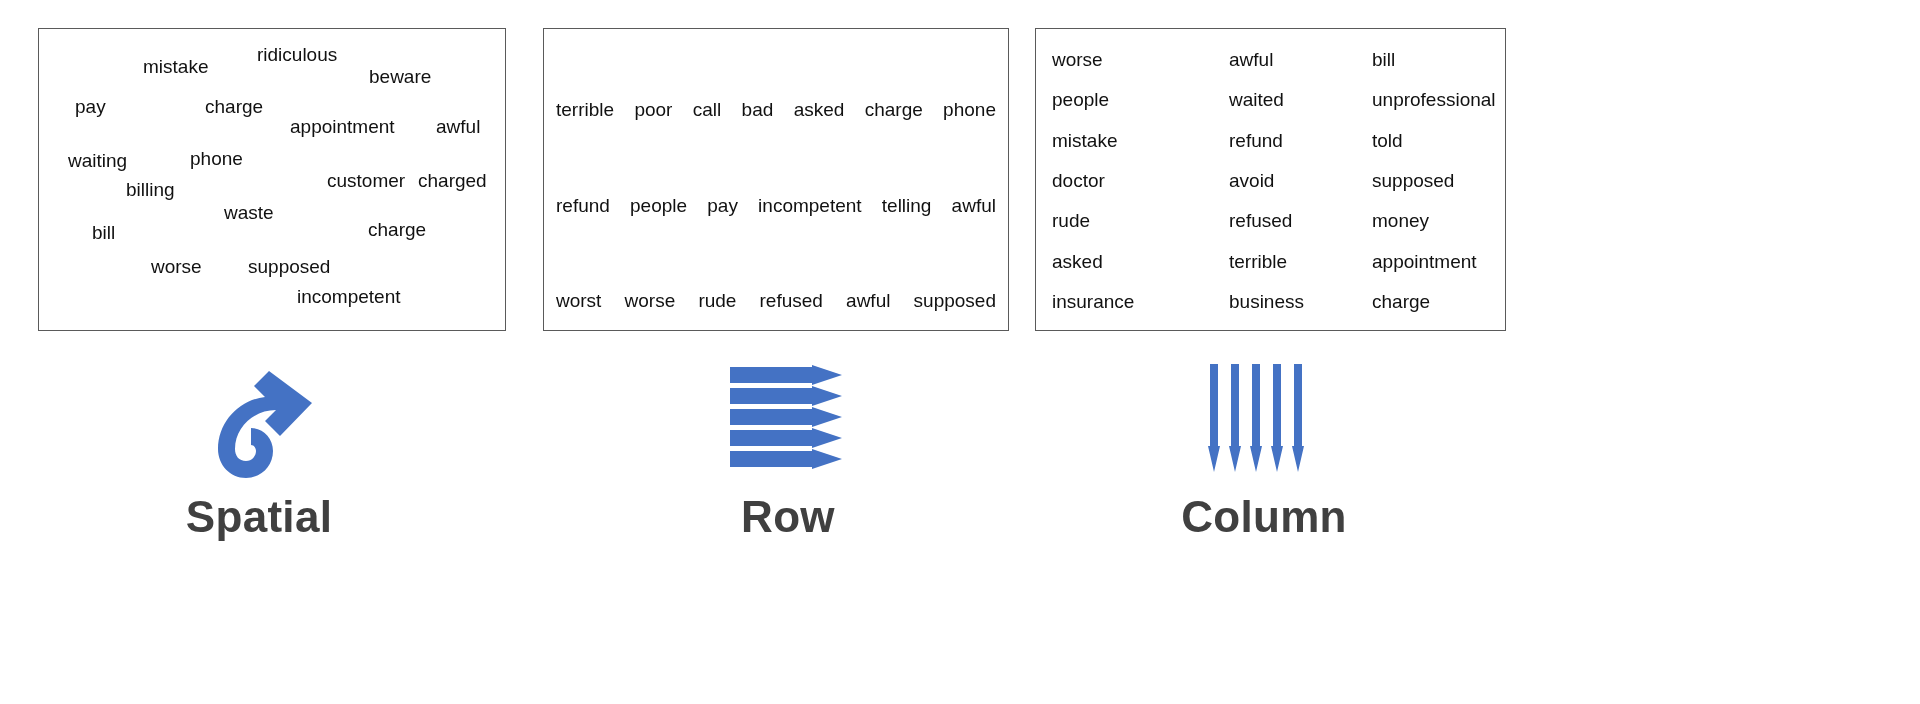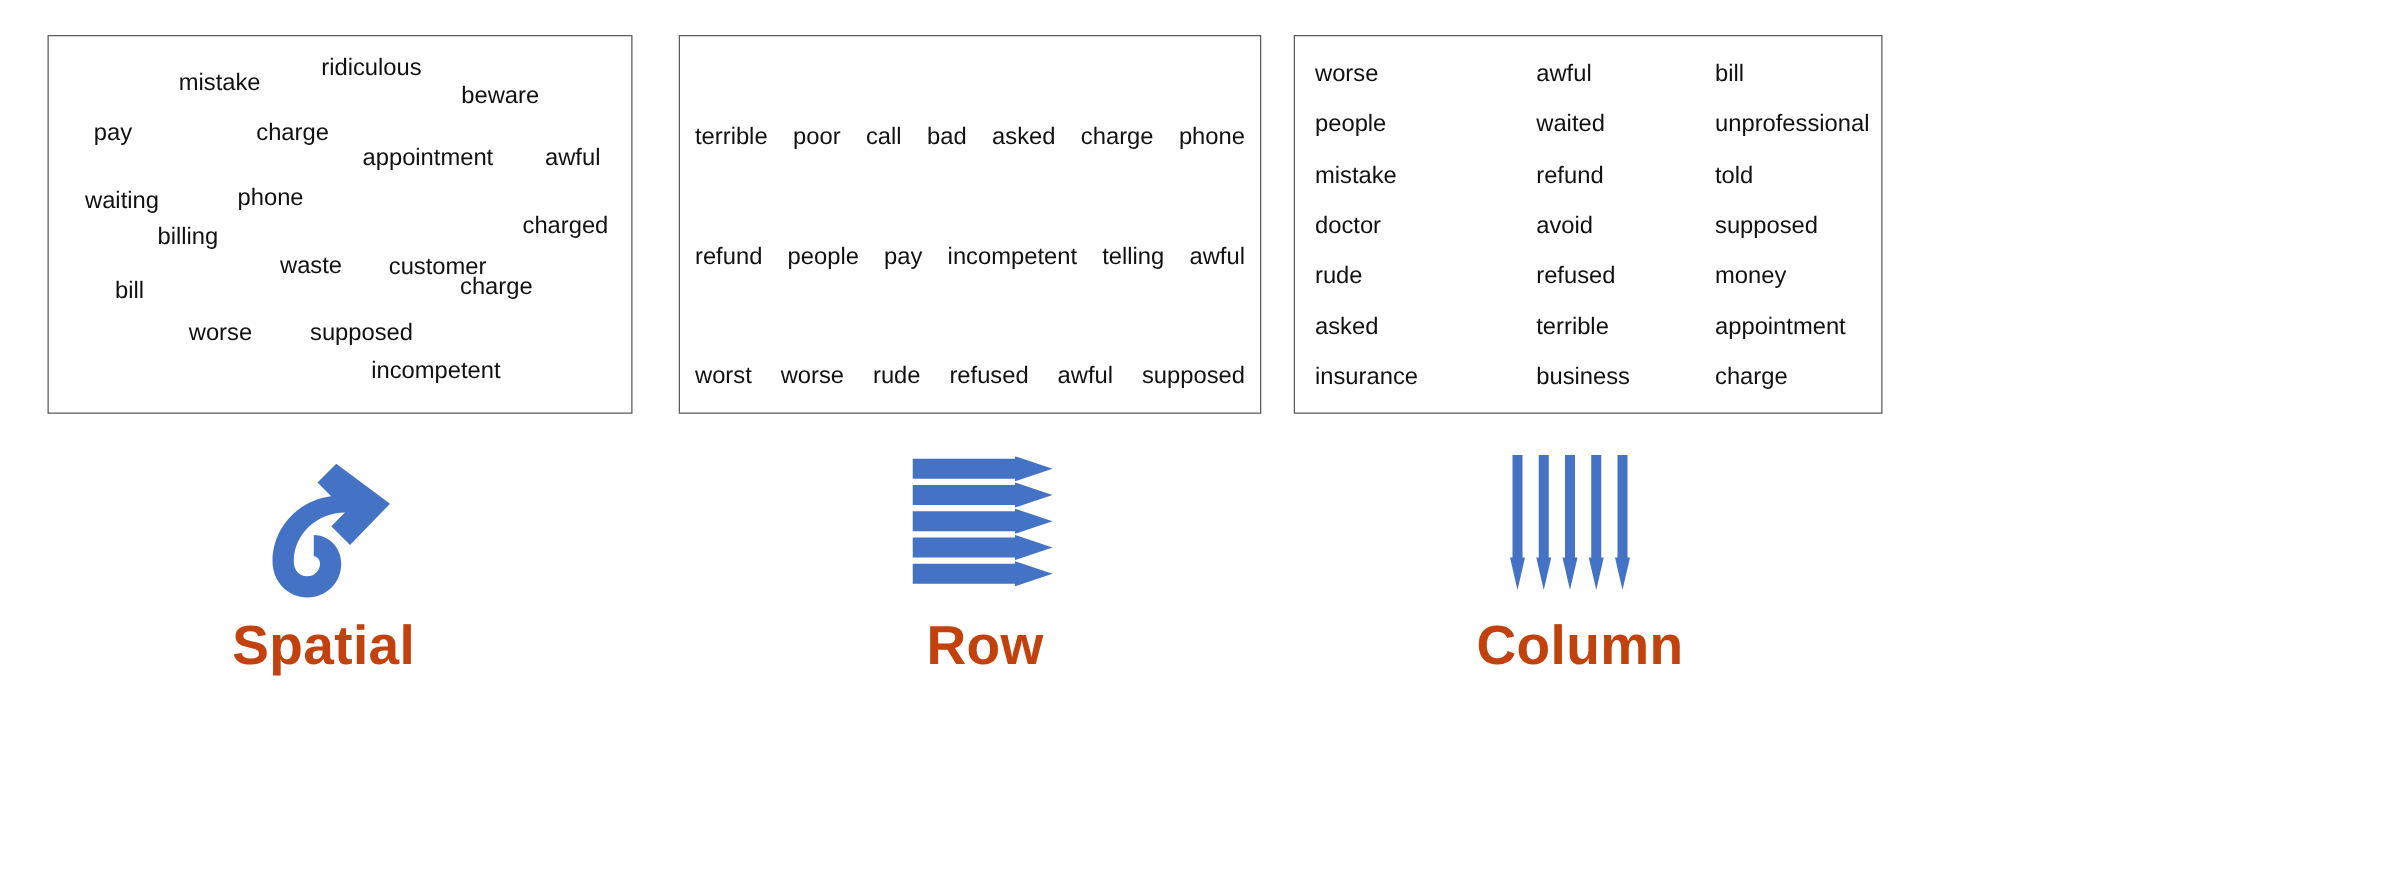--- a/index.html
+++ b/index.html
@@ -100,21 +100,21 @@
   .icon-slot {
     height: 126px;
     display: flex;
     align-items: center;
     justify-content: center;
   }
   .caption {
     font-size: 44px;
     font-weight: bold;
     letter-spacing: 0.3px;
-    color: #c2410c;
+    color: #404040;
     line-height: 1;
     margin-top: 14px;
     font-family: "Liberation Sans", sans-serif;
   }
 </style>
 </head>
 <body>
 
 <div id="figure">
 
@@ -122,21 +122,21 @@
     <div id="spatial-cloud">
         <span class="cloud-word" style="left: 104px; top: 28px;">mistake</span>
         <span class="cloud-word" style="left: 218px; top: 16px;">ridiculous</span>
         <span class="cloud-word" style="left: 330px; top: 38px;">beware</span>
         <span class="cloud-word" style="left: 36px; top: 68px;">pay</span>
         <span class="cloud-word" style="left: 166px; top: 68px;">charge</span>
         <span class="cloud-word" style="left: 251px; top: 88px;">appointment</span>
         <span class="cloud-word" style="left: 397px; top: 88px;">awful</span>
         <span class="cloud-word" style="left: 29px; top: 122px;">waiting</span>
         <span class="cloud-word" style="left: 151px; top: 120px;">phone</span>
-        <span class="cloud-word" style="left: 272px; top: 142px; margin-top: 33px;">customer</span>
+        <span class="cloud-word" style="left: 288px; top: 142px;">customer</span>
         <span class="cloud-word" style="left: 379px; top: 142px; text-align: center;">charged</span>
         <span class="cloud-word" style="left: 87px; top: 151px;">billing</span>
         <span class="cloud-word" style="left: 173px; top: 174px; margin-left: 12px;">waste</span>
         <span class="cloud-word" style="left: 53px; top: 194px;">bill</span>
         <span class="cloud-word" style="left: 329px; top: 191px;">charge</span>
         <span class="cloud-word" style="left: 112px; top: 228px;">worse</span>
         <span class="cloud-word" style="left: 209px; top: 228px;">supposed</span>
         <span class="cloud-word" style="left: 258px; top: 258px;">incompetent</span>
       </div>
   </div>

